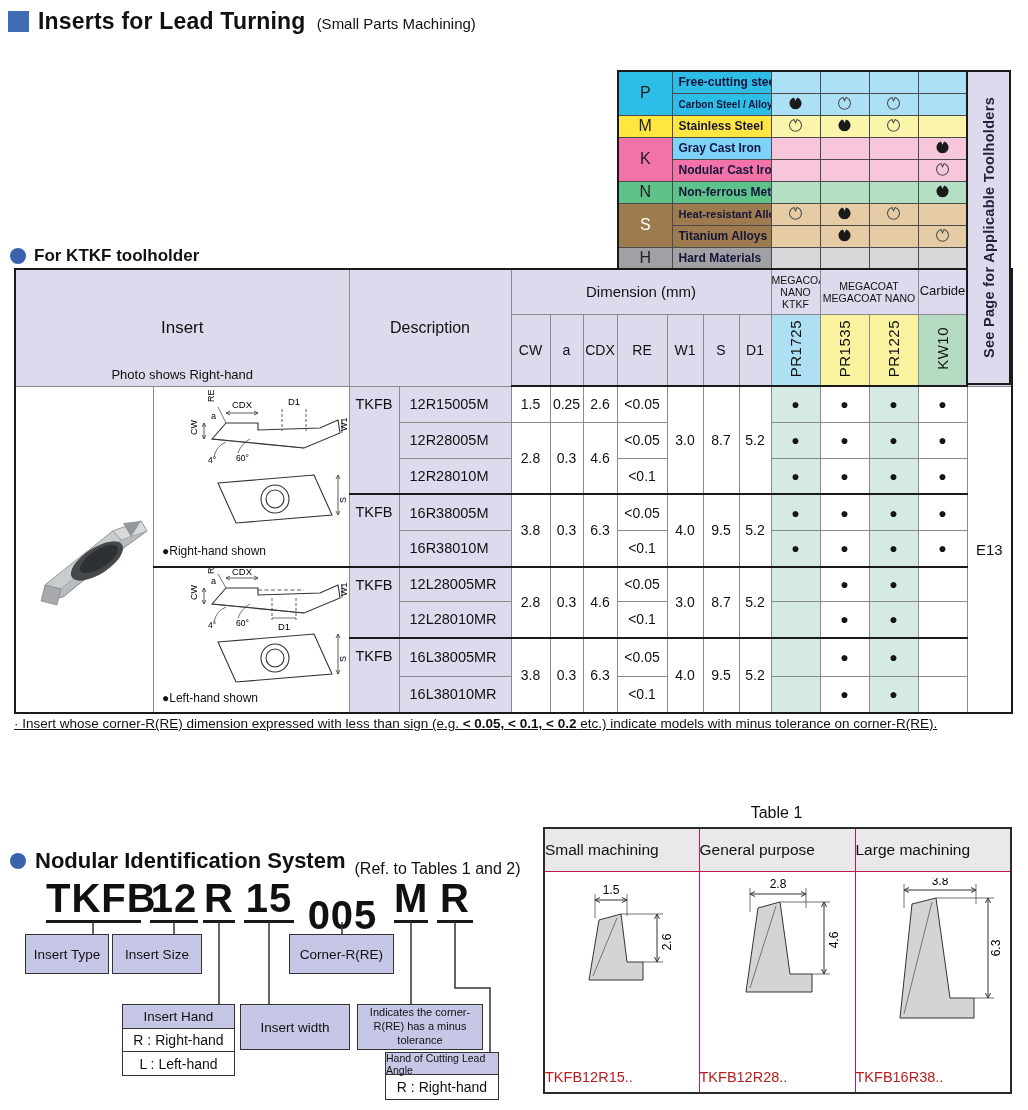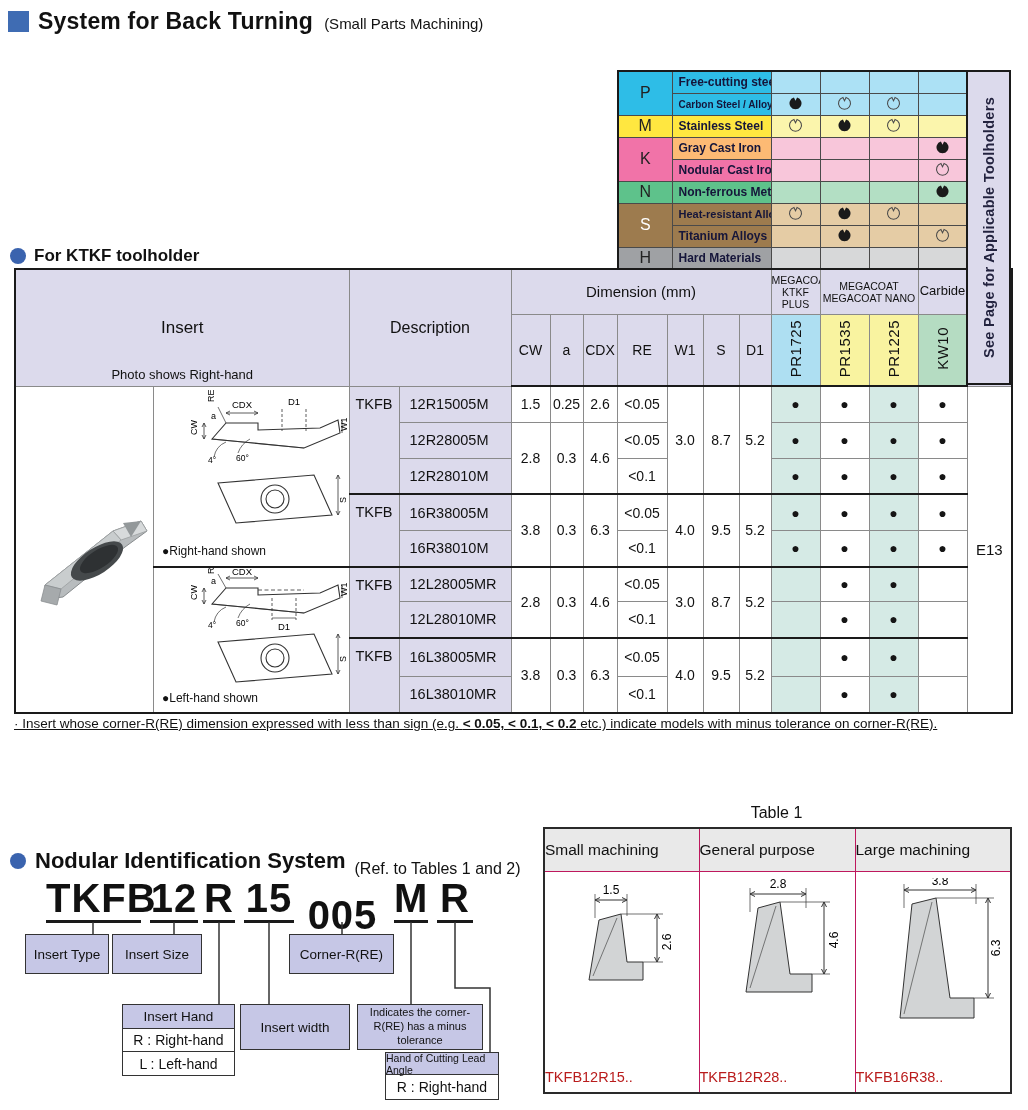--- a/index.html
+++ b/index.html
@@ -85,21 +85,21 @@
 
   svg text { font-family:"Liberation Sans", sans-serif; }
 </style>
 </head>
 <body>
 
 <div class="page">
 
   <div class="page-title-row">
     <span class="title-square"></span>
-    <span class="page-title">System for Back Turning</span>
+    <span class="page-title">Inserts for Lead Turning</span>
     <span class="page-subtitle">(Small Parts Machining)</span>
   </div>
 
   <div class="section-label-row">
     <span class="bullet"></span>
     <span class="section-label">For KTKF toolholder</span>
   </div>
 
   <table class="mat-table">
     <colgroup>
@@ -141,21 +141,21 @@
       <td style="background:#fbf5ac"><span class="mark"><svg width="15" height="15" viewBox="0 0 20 20">
                 <path d="M7.9,3.3 A8,8 0 1,0 12.1,3.3 L10,7.8 Z" fill="#1a1a1a" stroke="none"></path>
               </svg></span></td>
       <td style="background:#fbf5ac"><span class="mark"><svg width="15" height="15" viewBox="0 0 20 20">
                 <path d="M7.9,3.3 A8,8 0 1,0 12.1,3.3 L10,7.8 Z" fill="none" stroke="#4a4a4a" stroke-width="1.4"></path>
               </svg></span></td>
       <td style="background:#fbf5ac"><span class="mark"></span></td>
     </tr>
     <tr>
       <td class="mat-letter" rowspan="2" style="background:#f173a8">K</td>
-      <td class="mat-name" style="background:#fdba74">Gray Cast Iron</td>
+      <td class="mat-name" style="background:#7dd3fc">Gray Cast Iron</td>
       <td style="background:#f8c6da"><span class="mark"></span></td>
       <td style="background:#f8c6da"><span class="mark"></span></td>
       <td style="background:#f8c6da"><span class="mark"></span></td>
       <td style="background:#f8c6da"><span class="mark"><svg width="15" height="15" viewBox="0 0 20 20">
                 <path d="M7.9,3.3 A8,8 0 1,0 12.1,3.3 L10,7.8 Z" fill="#1a1a1a" stroke="none"></path>
               </svg></span></td>
     </tr>
     <tr>
       <td class="mat-name" style="background:#f173a8">Nodular Cast Iron</td>
       <td style="background:#f8c6da"><span class="mark"></span></td>
@@ -238,21 +238,21 @@
     <tbody>
         <tr style="height:45px">
       <th class="hdr hdr-insert" colspan="2" rowspan="2">
         <span>Insert</span>
         <div class="note">Photo shows Right-hand</div>
       </th>
       <th class="hdr hdr-desc" colspan="2" rowspan="2">Description</th>
       <th class="hdr hdr-dim" colspan="7">Dimension (mm)</th>
       <th class="hdr grade-top">
         <div>MEGACOAT</div>
-        <div>KTKF PLUS</div>
+        <div>NANO KTKF</div>
       </th>
       <th class="hdr grade-top" colspan="2">
         <div>MEGACOAT</div>
         <div>MEGACOAT NANO</div>
       </th>
       <th class="hdr grade-top carbide">Carbide</th>
       <th class="hdr" rowspan="2"></th>
     </tr>
 
     <tr style="height:72px">

